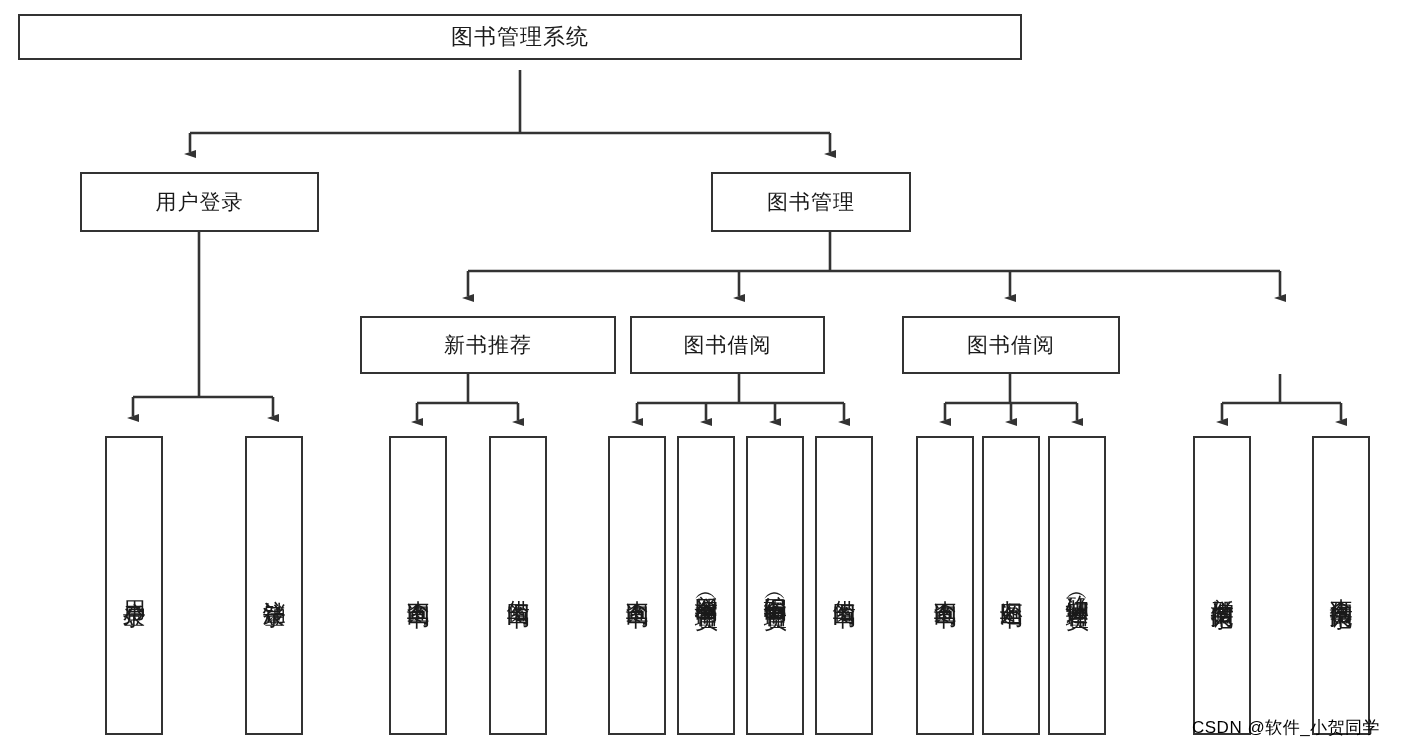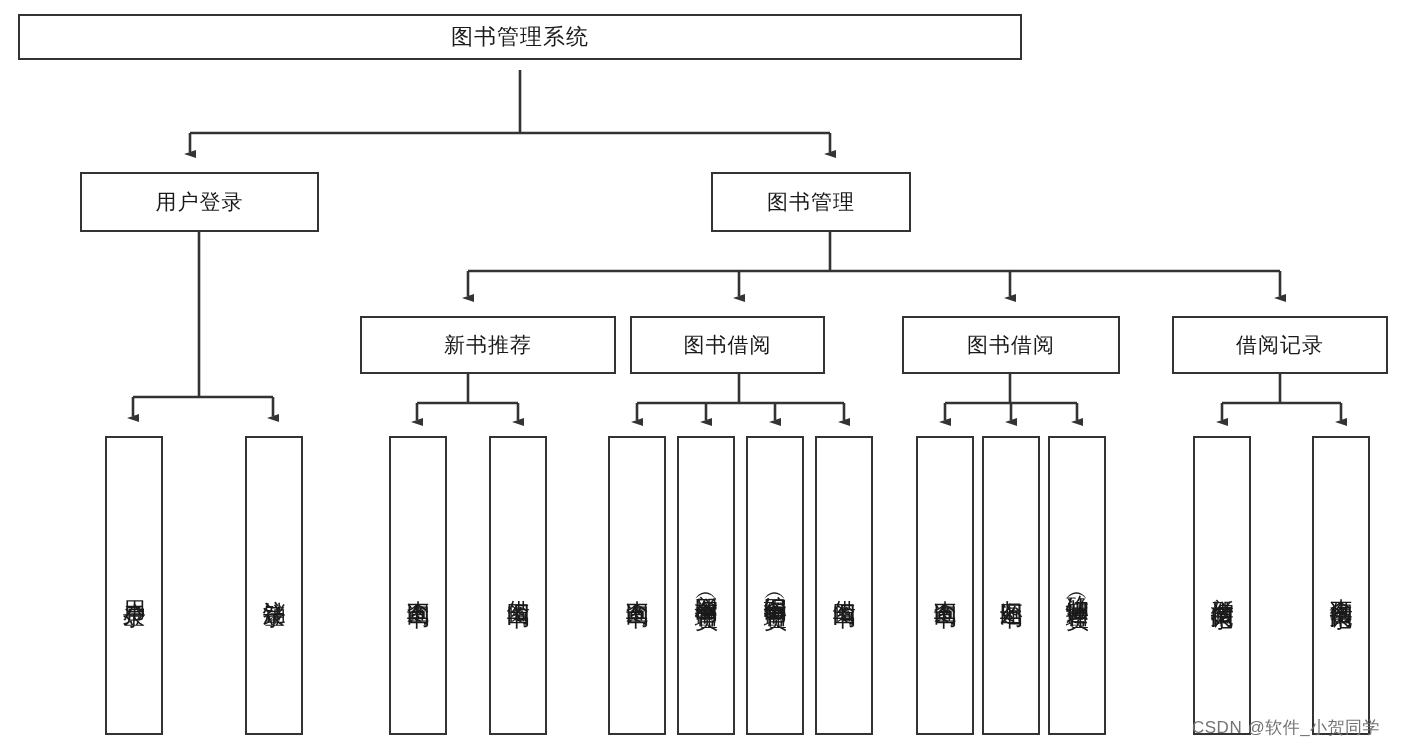--- a/index.html
+++ b/index.html
@@ -54,21 +54,21 @@
     text-align: center;
     padding: 4px 0;
   }
   .node-v .vtext {
     writing-mode: vertical-rl;
     text-orientation: upright;
   }
   .watermark {
     position: absolute;
     font-size: 17px;
-    color: #737373;
+    color: #000000;
     letter-spacing: 0.5px;
     white-space: nowrap;
     user-select: none;
   }
 </style>
 </head>
 <body>
 
 <div id="canvas">
 
@@ -139,23 +139,20 @@
   </div>
 
   <div class="node node-h" style="left:630px; top:316px; width:195px; height:58px;text-align:right;">
     <span>图书借阅</span>
   </div>
 
   <div class="node node-h" style="left:902px; top:316px; width:218px; height:58px;">
     <span>图书借阅</span>
   </div>
 
-  <div class="node node-h" style="left:1172px; top:316px; width:216px; height:58px;">
-    <span>借阅记录</span>
-  </div>
 
   <div class="node node-v" style="left:105px; top:436px; width:58px; height:299px;">
     <span class="vtext">用户登录</span>
   </div>
 
   <div class="node node-v" style="left:245px; top:436px; width:58px; height:299px;">
     <span class="vtext">注销登录</span>
   </div>
 
   <div class="node node-v" style="left:389px; top:436px; width:58px; height:299px;">

